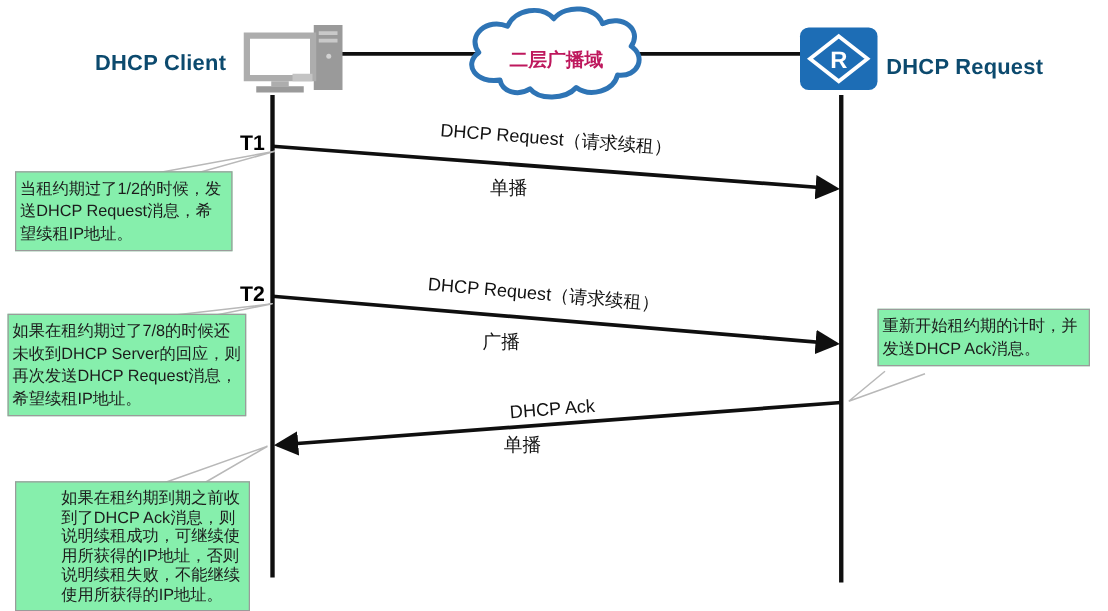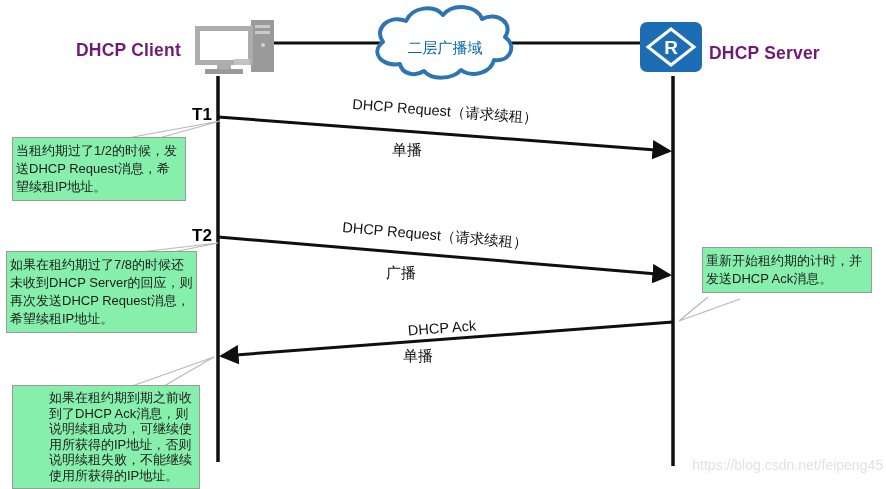--- a/index.html
+++ b/index.html
@@ -2,23 +2,23 @@
 <html><head>
 <meta charset="utf-8">
 <style>
   html,body{margin:0;padding:0;background:#fff;}
   .stage{
     position:relative;width:886px;height:489px;background:#ffffff;overflow:hidden;
     font-family:"Liberation Sans","DejaVu Sans",sans-serif;color:#1a1a1a;
   }
   .layer{position:absolute;left:0;top:0;z-index:1;}
   .ov{position:absolute;z-index:2;}
-  .endlabel{font-weight:bold;font-size:17.5px;color:#701a75;letter-spacing:0.2px;white-space:nowrap;}
+  .endlabel{font-weight:bold;font-size:17.5px;color:#0c4a6e;letter-spacing:0.2px;white-space:nowrap;}
   .tmark{font-weight:bold;font-size:17px;color:#000;white-space:nowrap;}
-  .cloudlab{font-size:15px;color:#0369a1;font-weight:normal;white-space:nowrap;}
+  .cloudlab{font-size:15px;color:#be185d;font-weight:bold;white-space:nowrap;}
   .msg{font-size:14.5px;color:#111;text-align:center;white-space:nowrap;}
   .mode{font-size:15px;color:#111;text-align:left;white-space:nowrap;}
   .callout{
     background:#86efac;border:1px solid #9b9b9b;font-size:13px;line-height:1.38;
     color:#1c1c1c;padding:4px 3px;box-sizing:border-box;
   }
   .callout.tight{line-height:1.2;}
   .titlebox{
     border:2px solid #a6a6a6;border-radius:10px;background:#fff;
     display:flex;align-items:center;justify-content:center;
@@ -79,36 +79,35 @@
       <path d="M708 297 L679 321 M740 299 L679 321"></path>
       <path d="M132 386 L214 357 M164 386 L214 357"></path>
     </g>
 
     <line x1="218" y1="117" x2="669" y2="151" stroke="#0f0f0f" stroke-width="3" marker-end="url(#arr)"></line>
     <line x1="218" y1="237" x2="669" y2="275" stroke="#0f0f0f" stroke-width="3" marker-end="url(#arr)"></line>
     <line x1="673" y1="322" x2="222" y2="356" stroke="#0f0f0f" stroke-width="3" marker-end="url(#arr)"></line>
   </svg>
 
   <div class="ov endlabel" style="left:76px;top:40px;">DHCP Client</div>
-  <div class="ov endlabel" style="left:709px;top:43px;">DHCP Server</div>
+  <div class="ov endlabel" style="left:709px;top:43px;">DHCP Request</div>
   <div class="ov cloudlab" style="left:445px;top:39px;transform:translateX(-50%);">二层广播域</div>
 
   <div class="ov tmark" style="left:192px;top:105px;">T1</div>
   <div class="ov tmark" style="left:192px;top:226px;">T2</div>
 
   <div class="ov msg" style="left:325px;top:102px;width:240px;transform:rotate(4.3deg);">DHCP Request（请求续租）</div>
   <div class="ov mode" style="left:392px;top:141px;width:60px;">单播</div>
 
   <div class="ov msg" style="left:315px;top:226px;width:240px;transform:rotate(4.9deg);">DHCP Request（请求续租）</div>
   <div class="ov mode" style="left:386px;top:264px;width:60px;">广播</div>
 
   <div class="ov msg" style="left:362px;top:320px;width:160px;transform:rotate(-4.4deg);">DHCP Ack</div>
   <div class="ov mode" style="left:403px;top:347px;width:60px;">单播</div>
 
   <div class="ov callout" style="left:12px;top:137px;width:174px;">当租约期过了1/2的时候，发送DHCP Request消息，希望续租IP地址。</div>
   <div class="ov callout" style="left:6px;top:251px;width:191px;">如果在租约期过了7/8的时候还未收到DHCP Server的回应，则再次发送DHCP Request消息，希望续租IP地址。</div>
   <div class="ov callout" style="left:702px;top:247px;width:170px;">重新开始租约期的计时，并发送DHCP Ack消息。</div>
   <div class="ov callout tight" style="left:12px;top:385px;width:188px;padding-left:36px;">如果在租约期到期之前收到了DHCP Ack消息，则说明续租成功，可继续使用所获得的IP地址，否则说明续租失败，不能继续使用所获得的IP地址。</div>
 
 
-  <div class="ov watermark" style="right:3px;top:457px;">https://blog.csdn.net/feipeng45</div>
 
 </div>
 
 </body></html>

